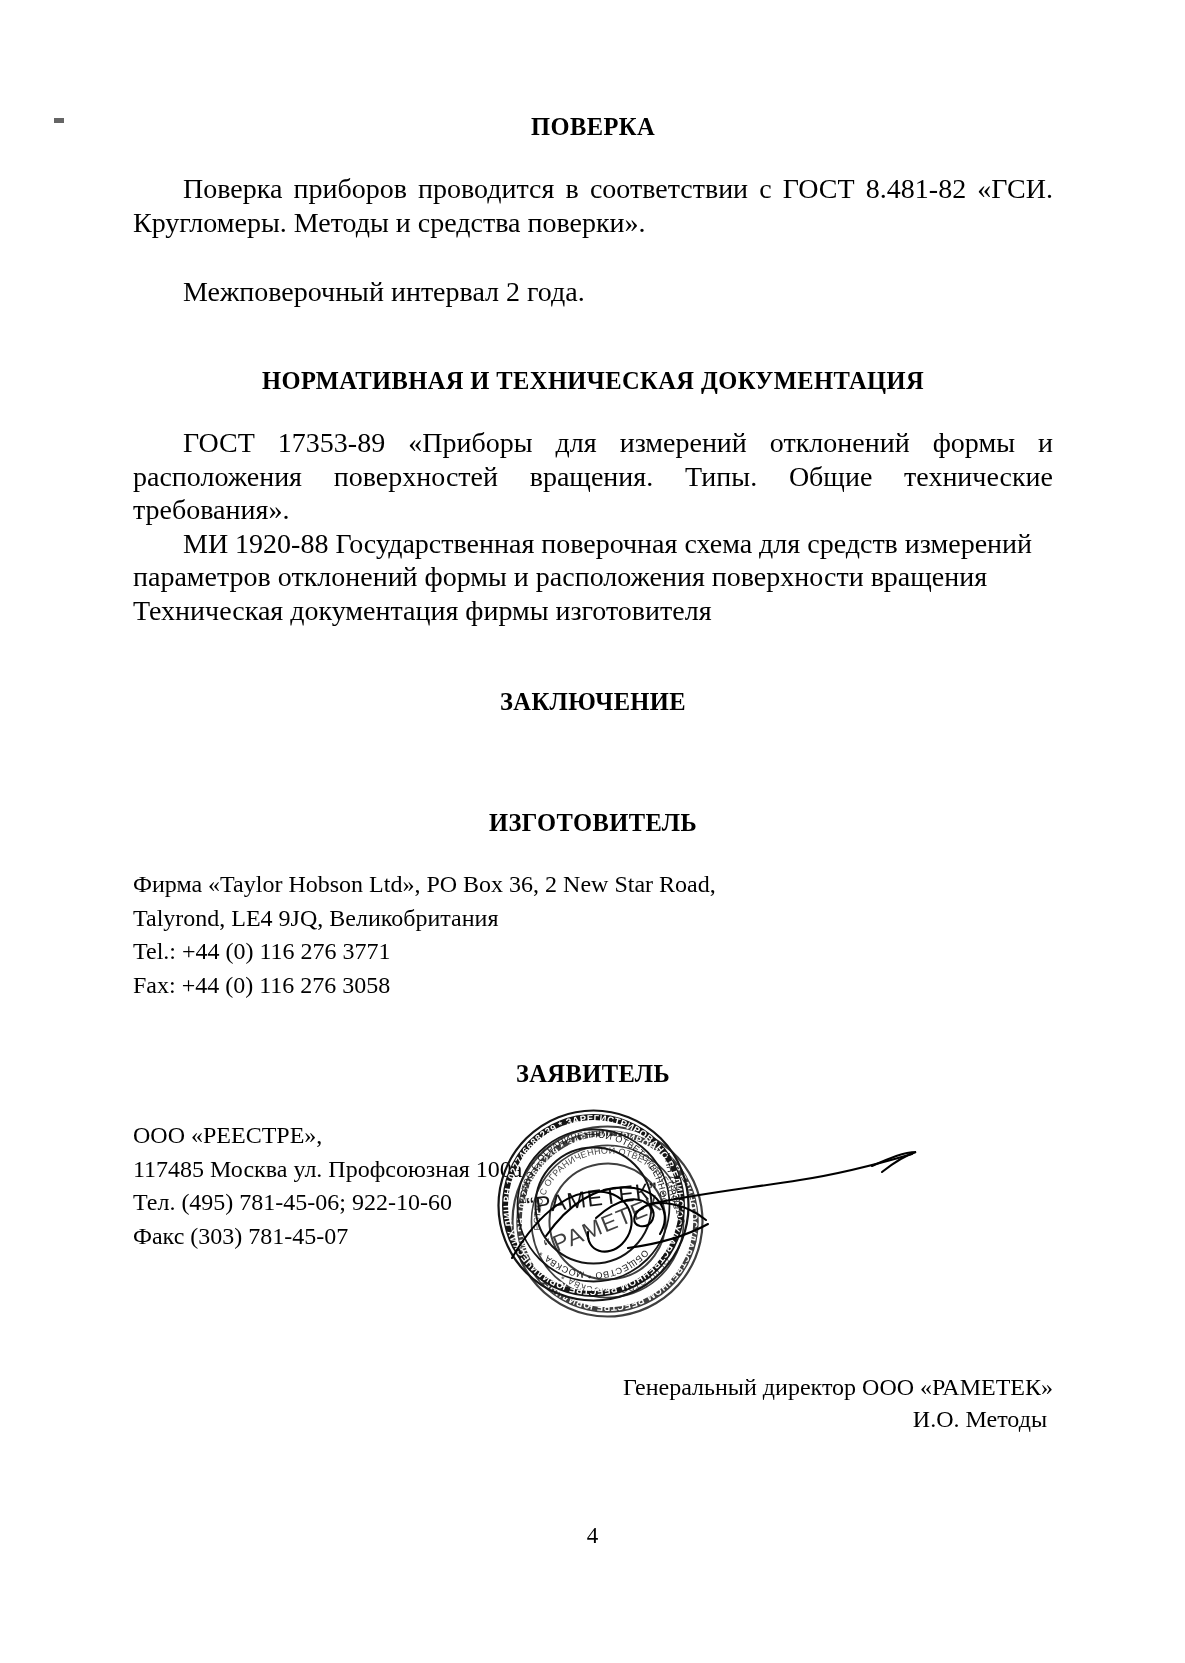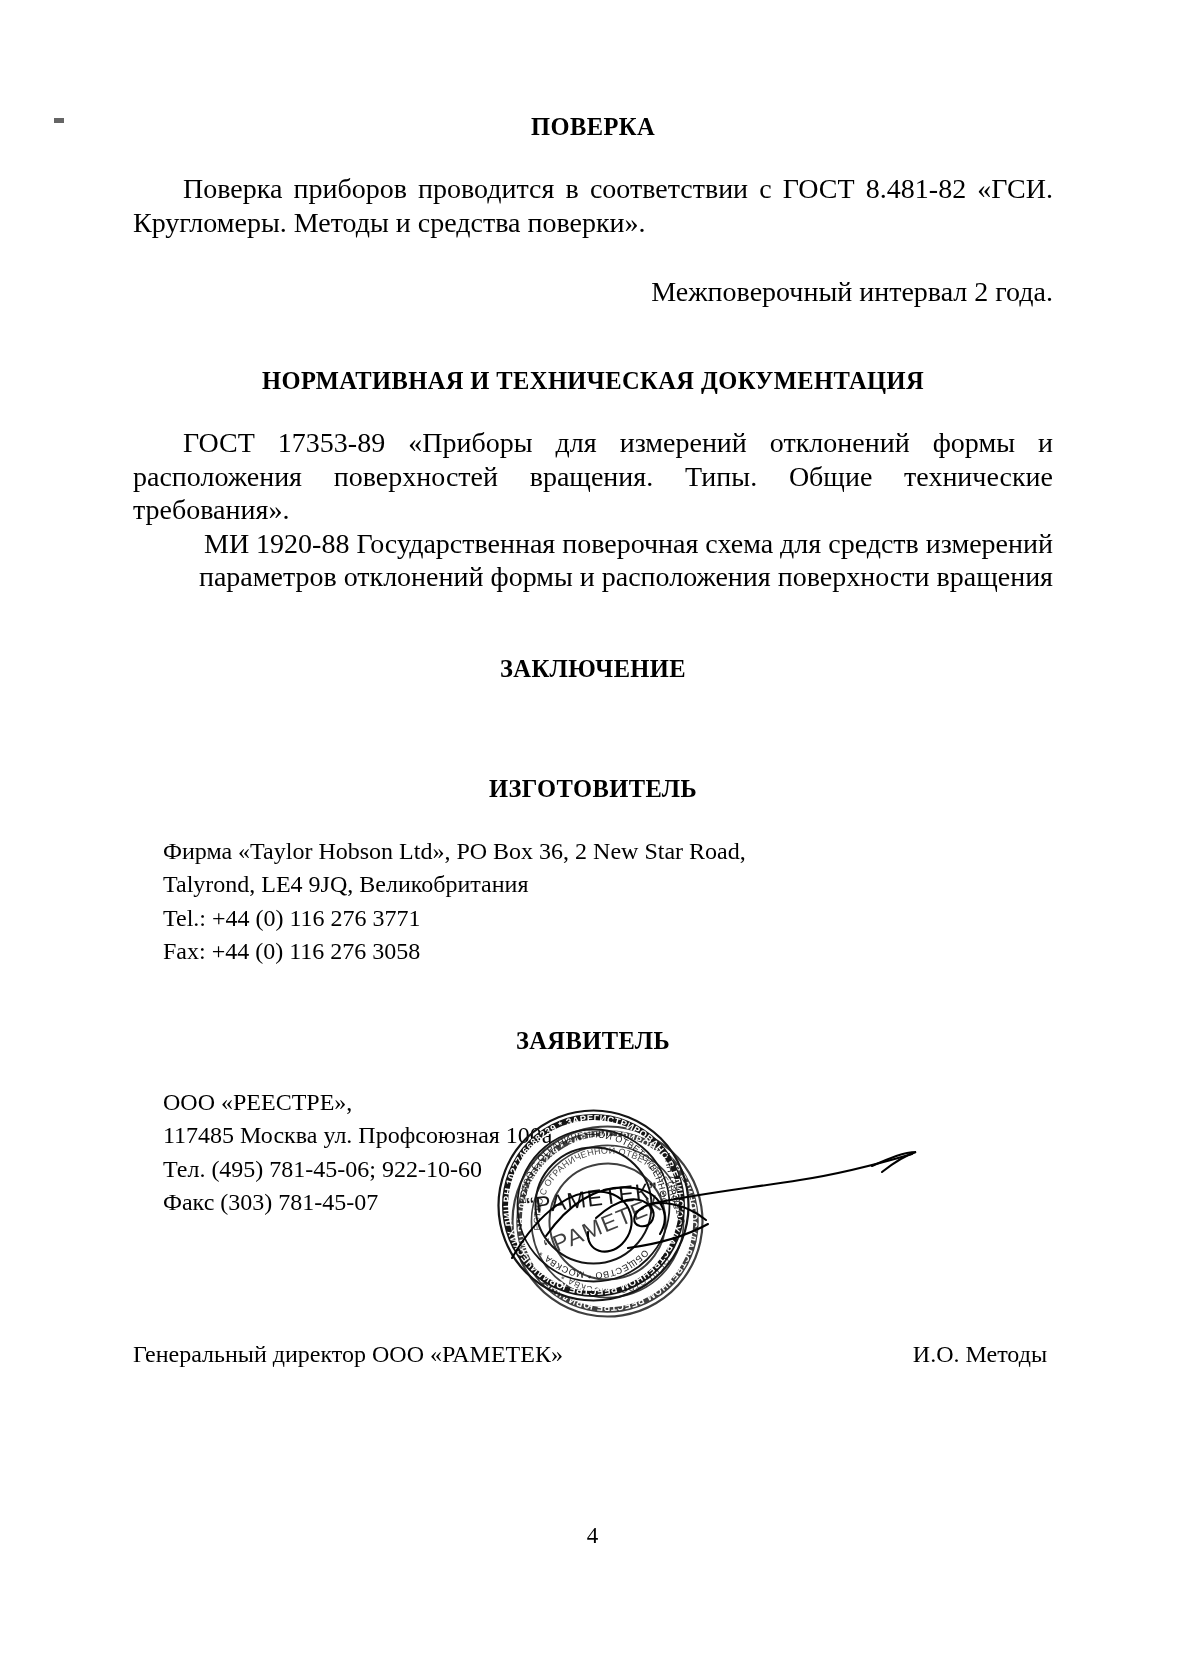--- a/index.html
+++ b/index.html
@@ -47,46 +47,46 @@
 
   p.body-text {
     font-size: 28px;
     line-height: 33.5px;
     margin: 0;
     text-align: justify;
     text-justify: inter-word;
     hyphens: none;
   }
   p.indent { text-indent: 50px; }
-  p.nojust { text-align: right; }
+  p.nojust { text-align: left; }
 
   .block-lines {
     font-size: 24px;
     line-height: 33.5px;
     text-align: left;
-    margin-left: 30px;
   }
   .block-lines div { white-space: nowrap; }
 
   
   .sp-title-top-1 { height: 112px; }
   .sp-after-title { height: 31px; }
   .sp-para-gap    { height: 36px; }
   .sp-before-h2   { height: 57px; }
   .sp-before-h2b  { height: 60px; }
 
   
   .signature-row {
     position: relative;
     display: flex;
     justify-content: space-between;
     align-items: flex-end;
     font-size: 24px;
     line-height: 32px;
     margin-top: 118px;
+    flex-direction: column;
   }
   .sig-left  { white-space: nowrap; }
   .sig-right { white-space: nowrap; padding-right: 6px; }
 
   
   .stamp-wrap {
     position: absolute;
     left: 486px;
     top: 1098px;
     width: 215px;
@@ -144,20 +144,21 @@
     <p class="body-text indent">Поверка приборов проводится в соответствии с ГОСТ 8.481-82 «ГСИ. Кругломеры. Методы и средства поверки».</p>
     <div class="sp-para-gap"></div>
     <p class="body-text indent nojust">Межповерочный интервал 2 года.</p>
 
     <div class="sp-before-h2"></div>
 
     <h2 class="section-title">НОРМАТИВНАЯ И ТЕХНИЧЕСКАЯ ДОКУМЕНТАЦИЯ</h2>
     <div class="sp-after-title"></div>
     <p class="body-text indent">ГОСТ 17353-89 «Приборы для измерений отклонений формы и расположения поверхностей вращения. Типы. Общие технические требования».</p>
     <p class="body-text indent nojust">МИ 1920-88 Государственная поверочная схема для средств измерений параметров отклонений формы и расположения поверхности вращения</p>
+    <p class="body-text nojust">Техническая документация фирмы изготовителя</p>
 
     <div class="sp-before-h2b"></div>
 
     <h2 class="section-title">ЗАКЛЮЧЕНИЕ</h2>
     <div class="sp-after-title"></div>
 
     <div class="sp-before-h2b"></div>
 
     <h2 class="section-title">ИЗГОТОВИТЕЛЬ</h2>
     <div class="sp-after-title"></div>

